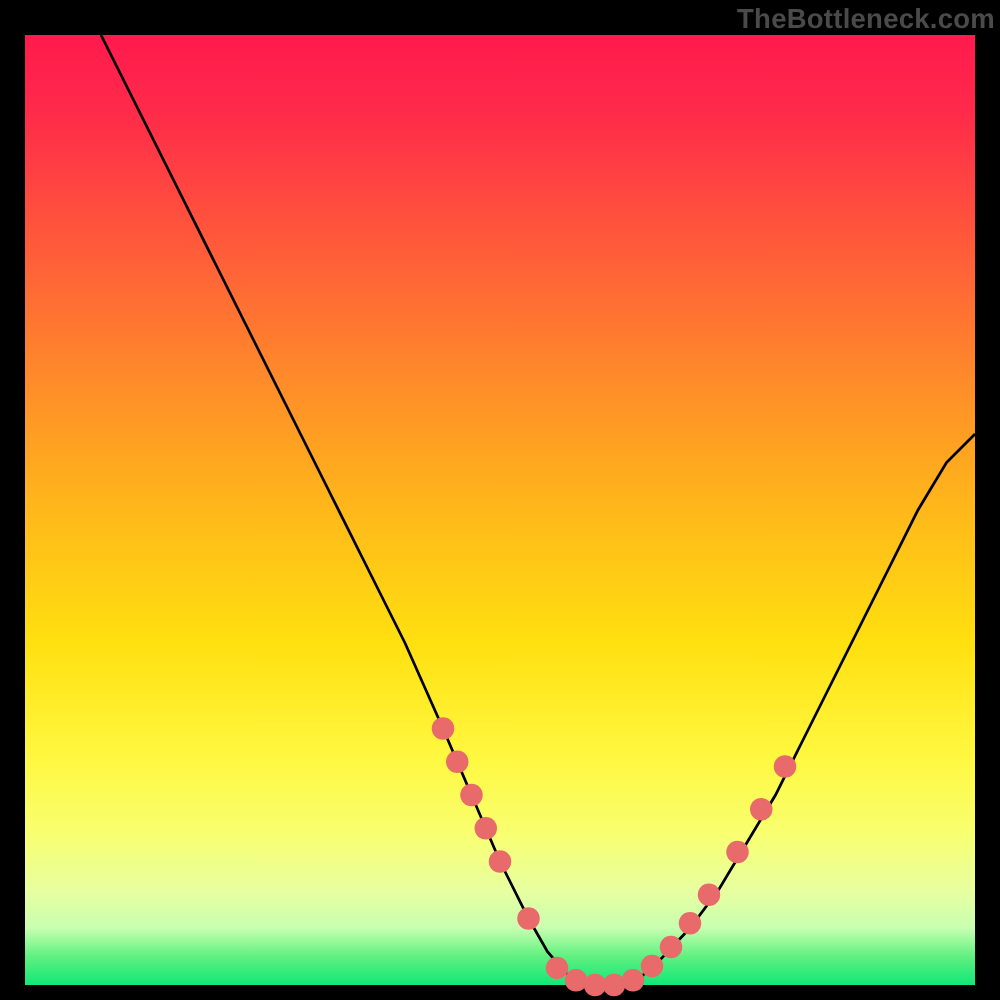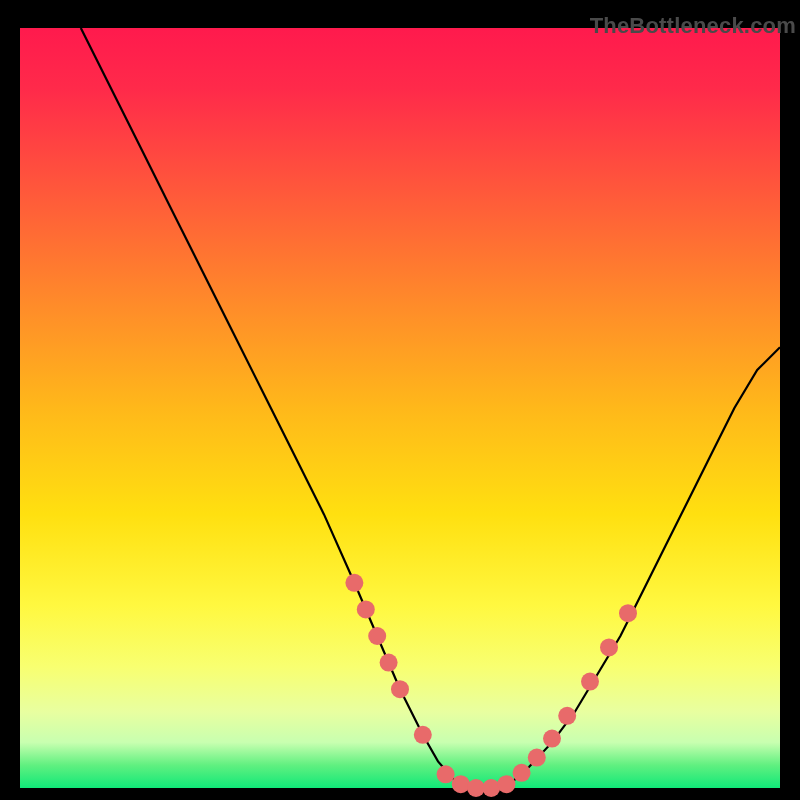--- a/index.html
+++ b/index.html
@@ -35,21 +35,21 @@
       #f8ff70 84%,
       #e8ffa0 90%,
       #c8ffb0 94%,
       #60f080 97%,
       #10e878 100%
     );
   }
   .watermark {
     position: absolute;
     right: 4px;
-    top: 13px;
+    top: 2px;
     font-family: Arial, Helvetica, sans-serif;
     font-weight: bold;
     font-size: 22px;
     color: #4a4a4a;
     letter-spacing: 0.2px;
     user-select: none;
   }
   svg.curve {
     position: absolute;
     left: 0;

